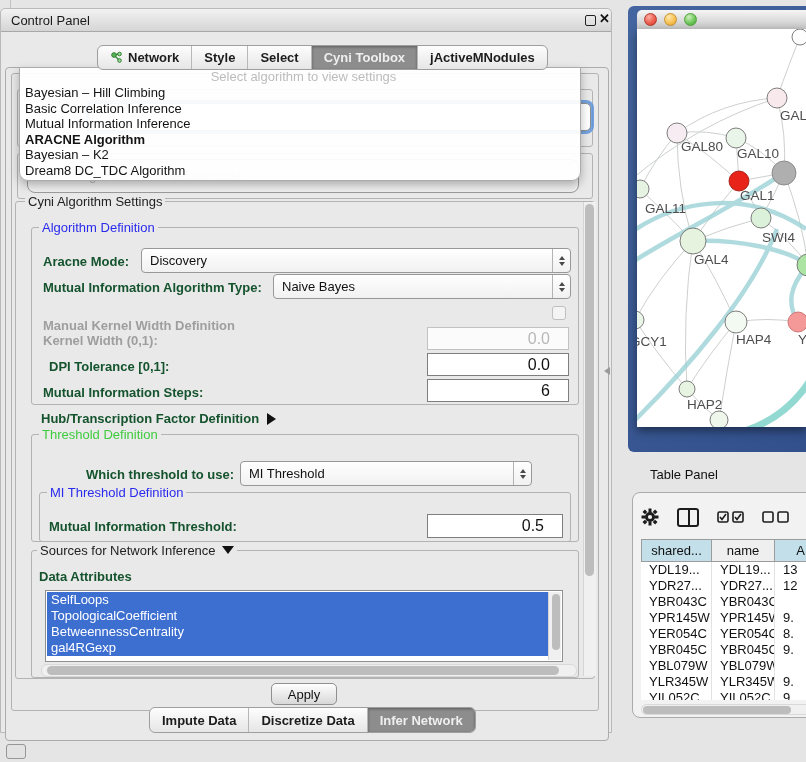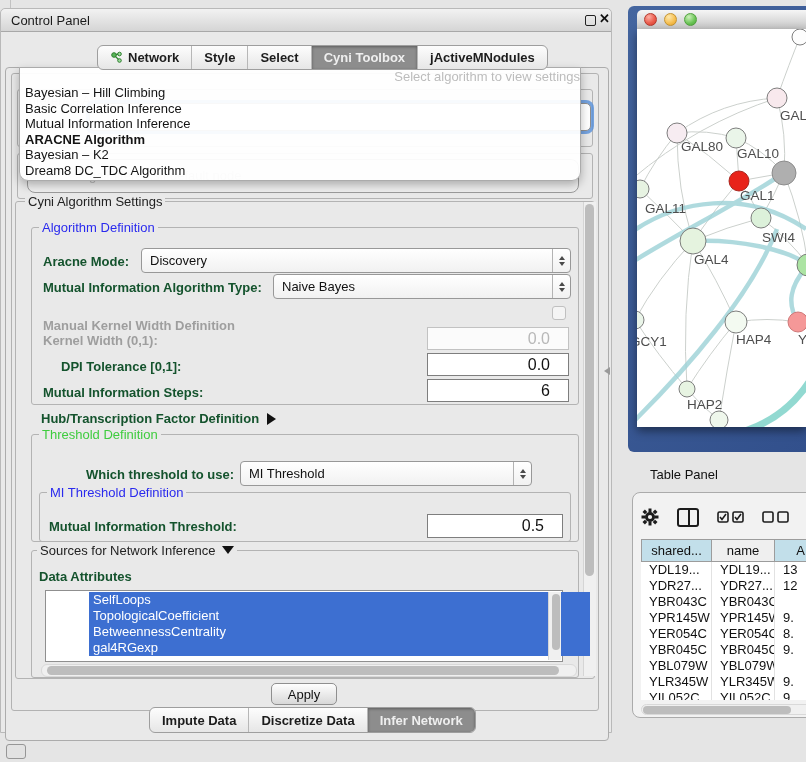--- a/index.html
+++ b/index.html
@@ -20,21 +20,21 @@
   .tab:last-child{border-right:none;}
   .tab.active{background:#8D8D8D;color:#EFEFEF;box-shadow:inset 0 1px 3px rgba(0,0,0,.35);}
   .net-ic{width:13px;height:13px;margin-right:5px;}
   
   .gbox{border:1px solid #B3B3B3;border-radius:3px;background:#E9E9E9;box-sizing:border-box;}
   .ghost-lbl{font-size:13px;color:#B9B9B9;}
   .ghost-combo{left:88px;top:94px;width:502px;height:28px;background:#FFF;border:1px solid #8F8F8F;border-radius:5px;box-shadow:0 0 0 3px rgba(86,144,219,.8);box-sizing:border-box;}
   .ghost-field{left:26px;top:150px;width:552px;height:34px;background:#EFEFEF;border:1px solid #9B9B9B;border-radius:8px;box-sizing:border-box;}
   
   .dropdown{left:18px;top:58px;width:562px;height:114px;background:rgba(255,255,255,.94);border:1px solid #ABABAB;border-radius:0 0 9px 9px;box-shadow:0 4px 10px rgba(0,0,0,.28);z-index:5;box-sizing:border-box;}
-  .dd-hint{height:17px;line-height:17px;text-align:right;color:#BCBCBC;font-size:13px;padding-left:7px;}
+  .dd-hint{height:17px;line-height:17px;text-align:center;color:#BCBCBC;font-size:13px;padding-left:7px;}
   .dd-item{height:15.6px;line-height:15.6px;padding-left:5px;font-size:13px;color:#141414;white-space:nowrap;}
   .dd-item.sel{font-weight:bold;}
   
   .leg{font-size:13px;background:#E9E9E9;padding:0 3px;color:#222;white-space:nowrap;z-index:2;}
   .leg.blue{color:#2A2AEE;} .leg.green{color:#3ECC3E;}
   .lbl{font-size:13px;font-weight:bold;color:#14532d;white-space:nowrap;}
   .lbl.dis{color:#9E9E9E;}
   .combo{display:flex;align-items:center;background:linear-gradient(#FFFFFF,#F1F1F1);border:1px solid #989898;border-radius:4px;box-sizing:border-box;justify-content:center;}
   .combo .val{flex:1;padding-left:8px;font-size:13px;color:#111;}
   .stepper{width:17px;align-self:stretch;border-left:1px solid #B3B3B3;display:flex;flex-direction:column;align-items:center;justify-content:center;}
@@ -165,21 +165,21 @@
           <span class="tri-dn"></span>
         </span>
     </div>
 
     <div class="abs lbl dis" style="left:42px;top:297px;margin-top:12px;">Manual Kernel Width Definition</div>
     <div class="abs checkbox" style="left:551px;top:297px;"></div>
 
     <div class="abs lbl dis" style="left:42px;top:324px;">Kernel Width (0,1):</div>
     <div class="abs field dis" style="left:426px;top:318px;width:142px;height:23px;">0.0</div>
 
-    <div class="abs lbl" style="left:60px;top:350px;">DPI Tolerance [0,1]:</div>
+    <div class="abs lbl" style="left:48px;top:350px;">DPI Tolerance [0,1]:</div>
     <div class="abs field" style="left:426px;top:344px;width:142px;height:23px;">0.0</div>
 
     <div class="abs lbl" style="left:42px;top:376px;">Mutual Information Steps:</div>
     <div class="abs field" style="left:426px;top:370px;width:142px;height:23px;">6</div>
 
     <div class="abs" style="left:40px;top:400px;">
       <span class="lbl" style="font-weight:bold;">Hub/Transcription Factor Definition</span><span class="arrow-right"></span>
     </div>
 
     <div class="abs gbox" style="left:30px;top:425px;width:548px;height:108px;background:transparent;"></div>
@@ -199,21 +199,21 @@
     <div class="abs lbl" style="left:48px;top:510px;">Mutual Information Threshold:</div>
     <div class="abs field" style="left:426px;top:505px;width:136px;height:24px;">0.5</div>
 
     <div class="abs gbox" style="left:30px;top:541px;width:548px;height:128px;background:transparent;"></div>
     <div class="abs leg" style="left:36px;top:534px;">
       <span>Sources for Network Inference</span><span class="arrow-down"></span>
     </div>
     <div class="abs lbl" style="left:38px;top:560px;">Data Attributes</div>
 
     <div class="abs listbox" style="left:44px;top:581px;width:518px;height:72px;">
-      <div style="position:absolute;left:1px;top:1px;width:501px;margin-left:42px;">
+      <div style="position:absolute;left:1px;top:1px;width:501px;">
         <div class="list-item">SelfLoops</div>
         <div class="list-item">TopologicalCoefficient</div>
         <div class="list-item">BetweennessCentrality</div>
         <div class="list-item">gal4RGexp</div>
       </div>
       <div class="vtrack" style="position:absolute;right:1px;top:1px;width:12px;height:68px;"></div>
       <div class="thumb" style="position:absolute;right:2.5px;top:3px;width:8px;height:56px;"></div>
     </div>
 
     <div class="abs htrack" style="left:40px;top:655px;width:536px;height:13px;"></div>

